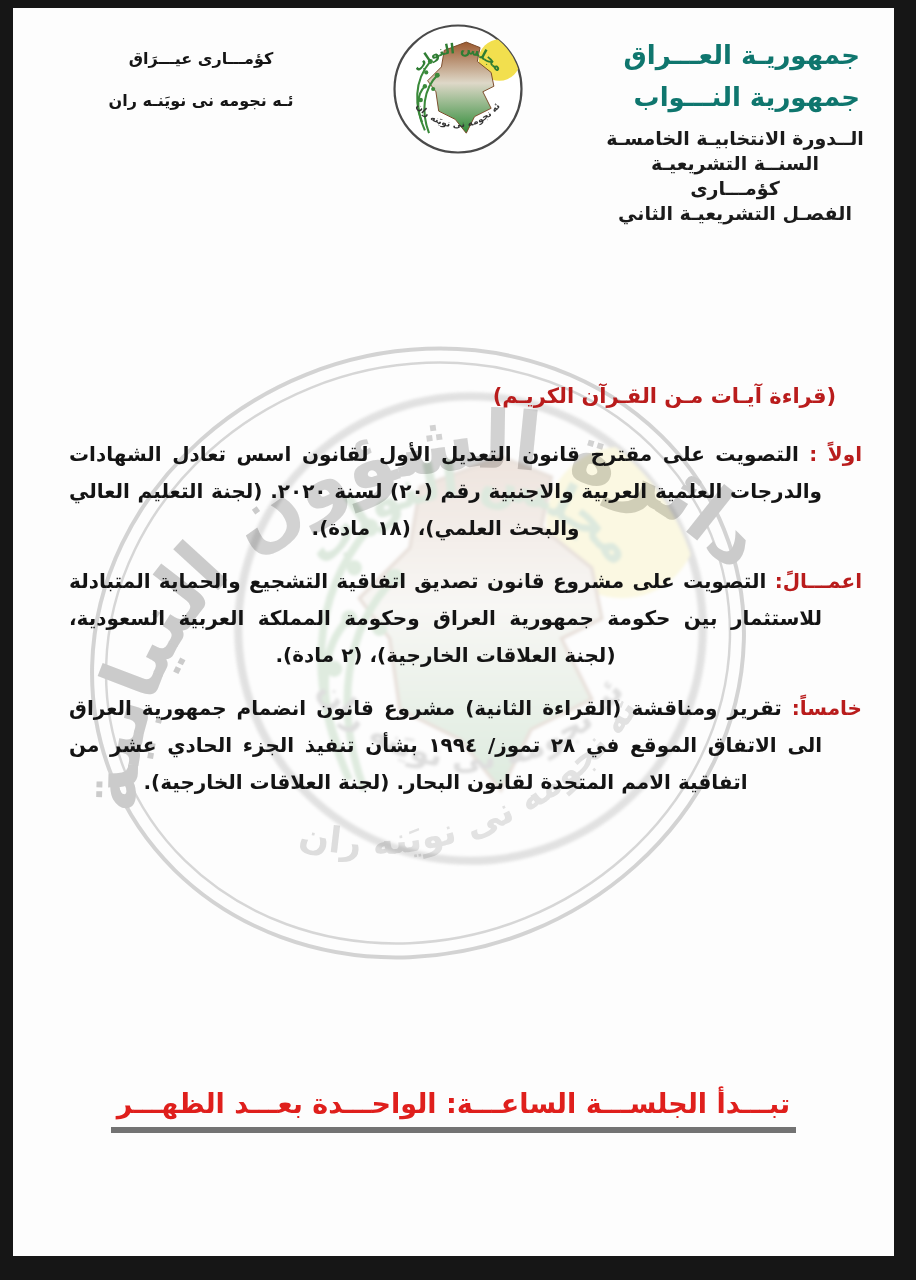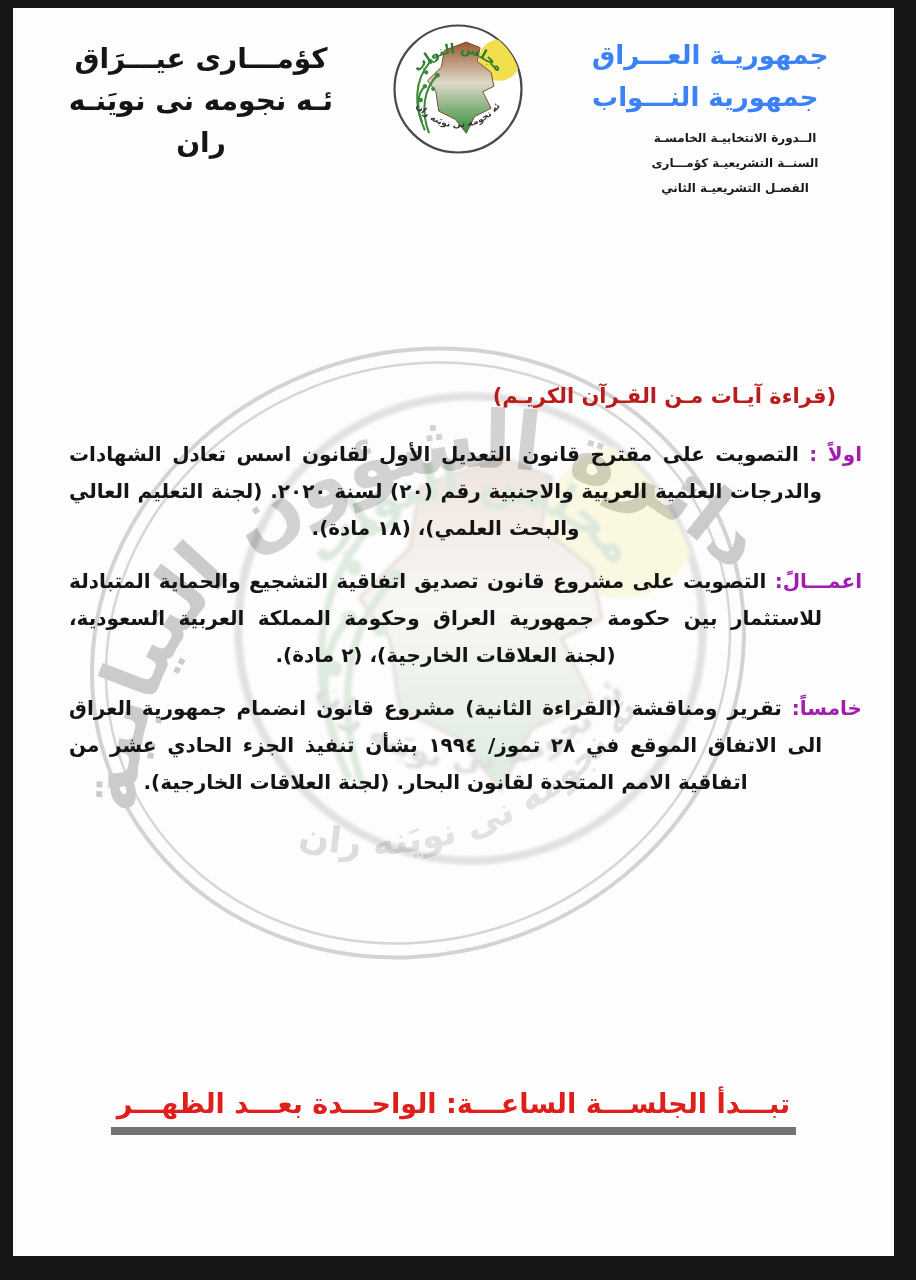--- a/index.html
+++ b/index.html
@@ -5,42 +5,42 @@
   html,body{margin:0;padding:0;}
   body{
     width:916px;height:1280px;position:relative;background:#161616;
     font-family:"DejaVu Sans", sans-serif;overflow:hidden;
   }
   .page{
     position:absolute;top:8px;left:13px;width:881px;height:1248px;
     background:#fdfdfd;overflow:hidden;
   }
   
-  .hdr-right{position:absolute;top:26px;right:34px;width:268px;text-align:left;
-    font-weight:bold;font-size:26px;line-height:42px;color:#3b82f6;direction:rtl;}
+  .hdr-right{position:absolute;top:26px;right:34px;width:268px;text-align:right;
+    font-weight:bold;font-size:26px;line-height:42px;color:#0f766e;direction:rtl;}
   .session-info{position:absolute;top:118px;right:28px;width:262px;text-align:center;
-    font-weight:bold;font-size:12px;line-height:25px;color:#1b1b1b;direction:rtl;}
+    font-weight:bold;font-size:19px;line-height:25px;color:#1b1b1b;direction:rtl;}
   .hdr-left{position:absolute;top:30px;left:38px;width:300px;text-align:center;
-    font-weight:bold;font-size:28px;line-height:42px;color:#151515;direction:rtl;}
+    font-weight:bold;font-size:16px;line-height:42px;color:#151515;direction:rtl;}
   .logo{position:absolute;top:12px;left:374px;width:142px;height:138px;}
   
   .title-block{position:absolute;top:230px;left:0;right:0;text-align:center;
     font-weight:bold;font-size:23px;line-height:37px;color:#111;direction:rtl;}
   
   .quran-line{position:absolute;top:376px;right:58px;font-weight:bold;font-size:21px;
     color:#b91c1c;direction:rtl;}
   .items{position:absolute;top:428px;right:32px;left:56px;direction:rtl;}
   .item{margin:0 0 16px 0;font-weight:bold;font-size:20px;line-height:37px;color:#141414;
     text-align:justify;text-align-last:center;padding-right:40px;text-indent:-40px;}
-  .item .lbl{color:#a21caf;}
+  .item .lbl{color:#b91c1c;}
   
   .footer{position:absolute;top:1080px;left:0;right:0;text-align:center;direction:rtl;}
   .footer span{
     color:#df1f1c;font-weight:bold;font-size:27px;
-    border-bottom:8px solid #737373;padding:0 6px 8px 6px;letter-spacing:1px;}
+    border-bottom:6px solid #737373;padding:0 6px 8px 6px;letter-spacing:1px;}
   
   .stamp{position:absolute;left:-15px;top:275px;width:840px;height:740px;pointer-events:none;}
   .wm-logo{position:absolute;left:205px;top:368px;width:505px;height:505px;opacity:.15;
     filter:blur(1.5px);pointer-events:none;}
 </style>
 </head>
 <body>
 
 <div class="page">
 

